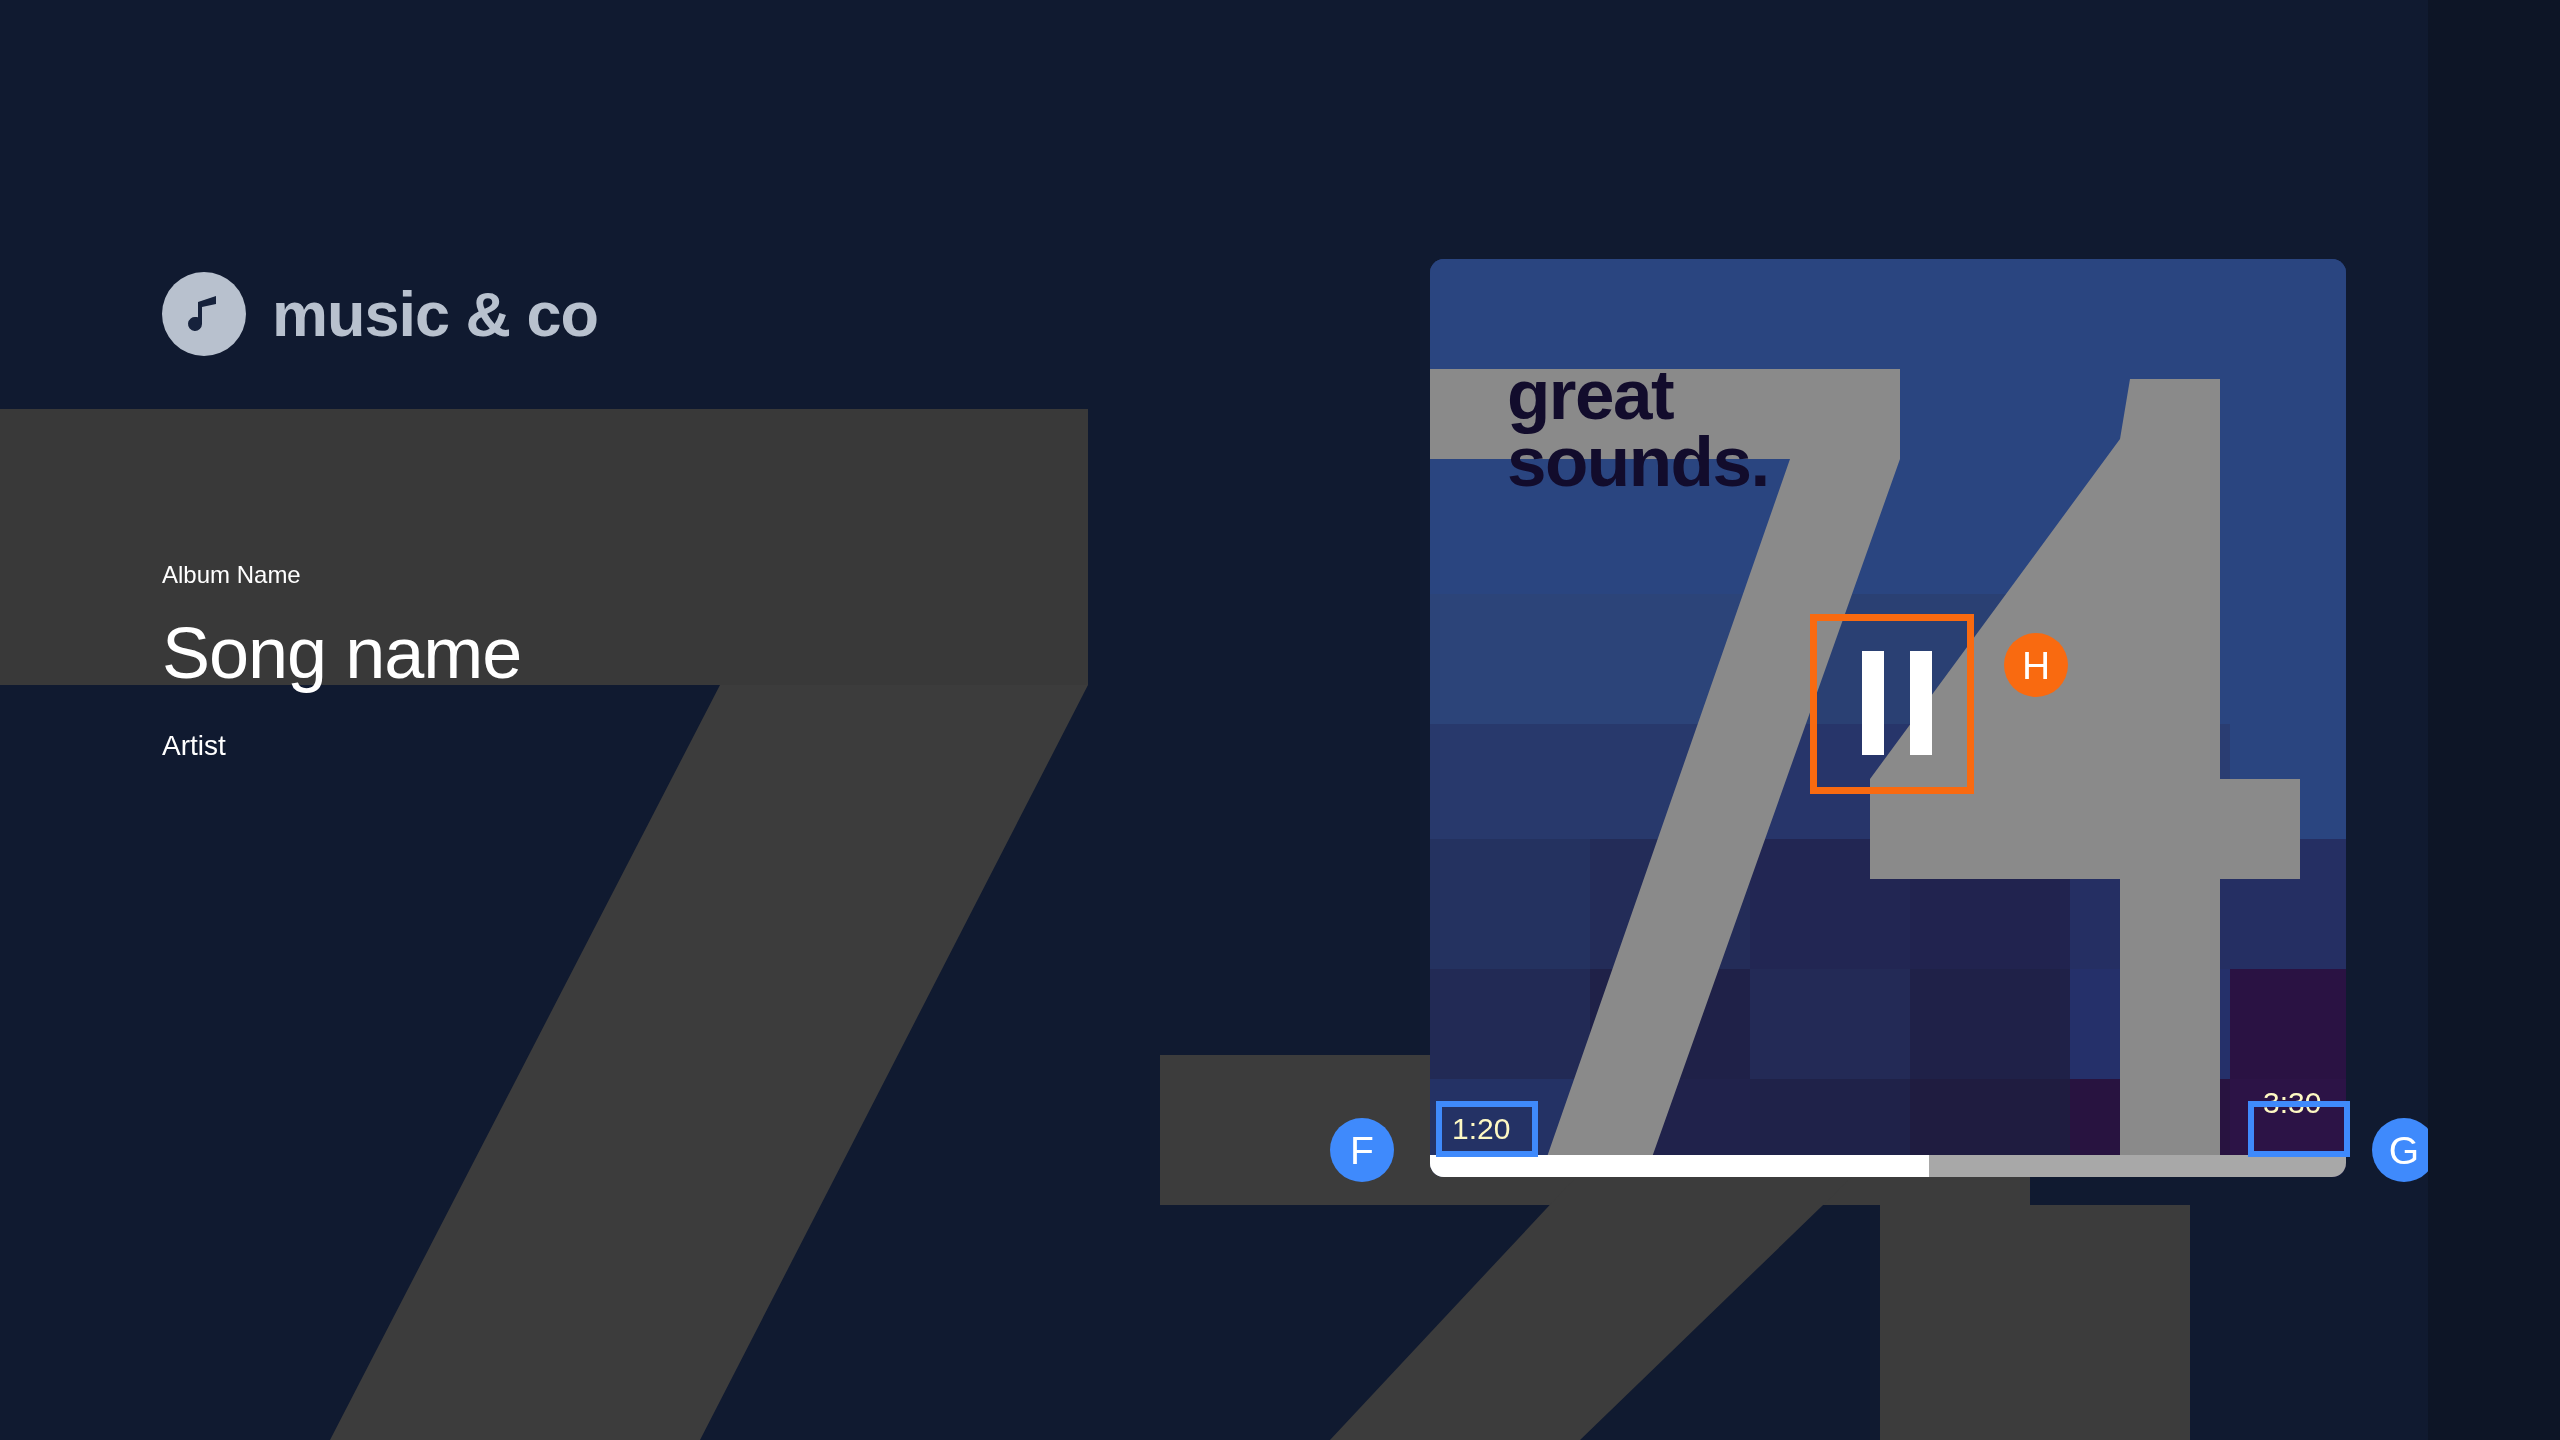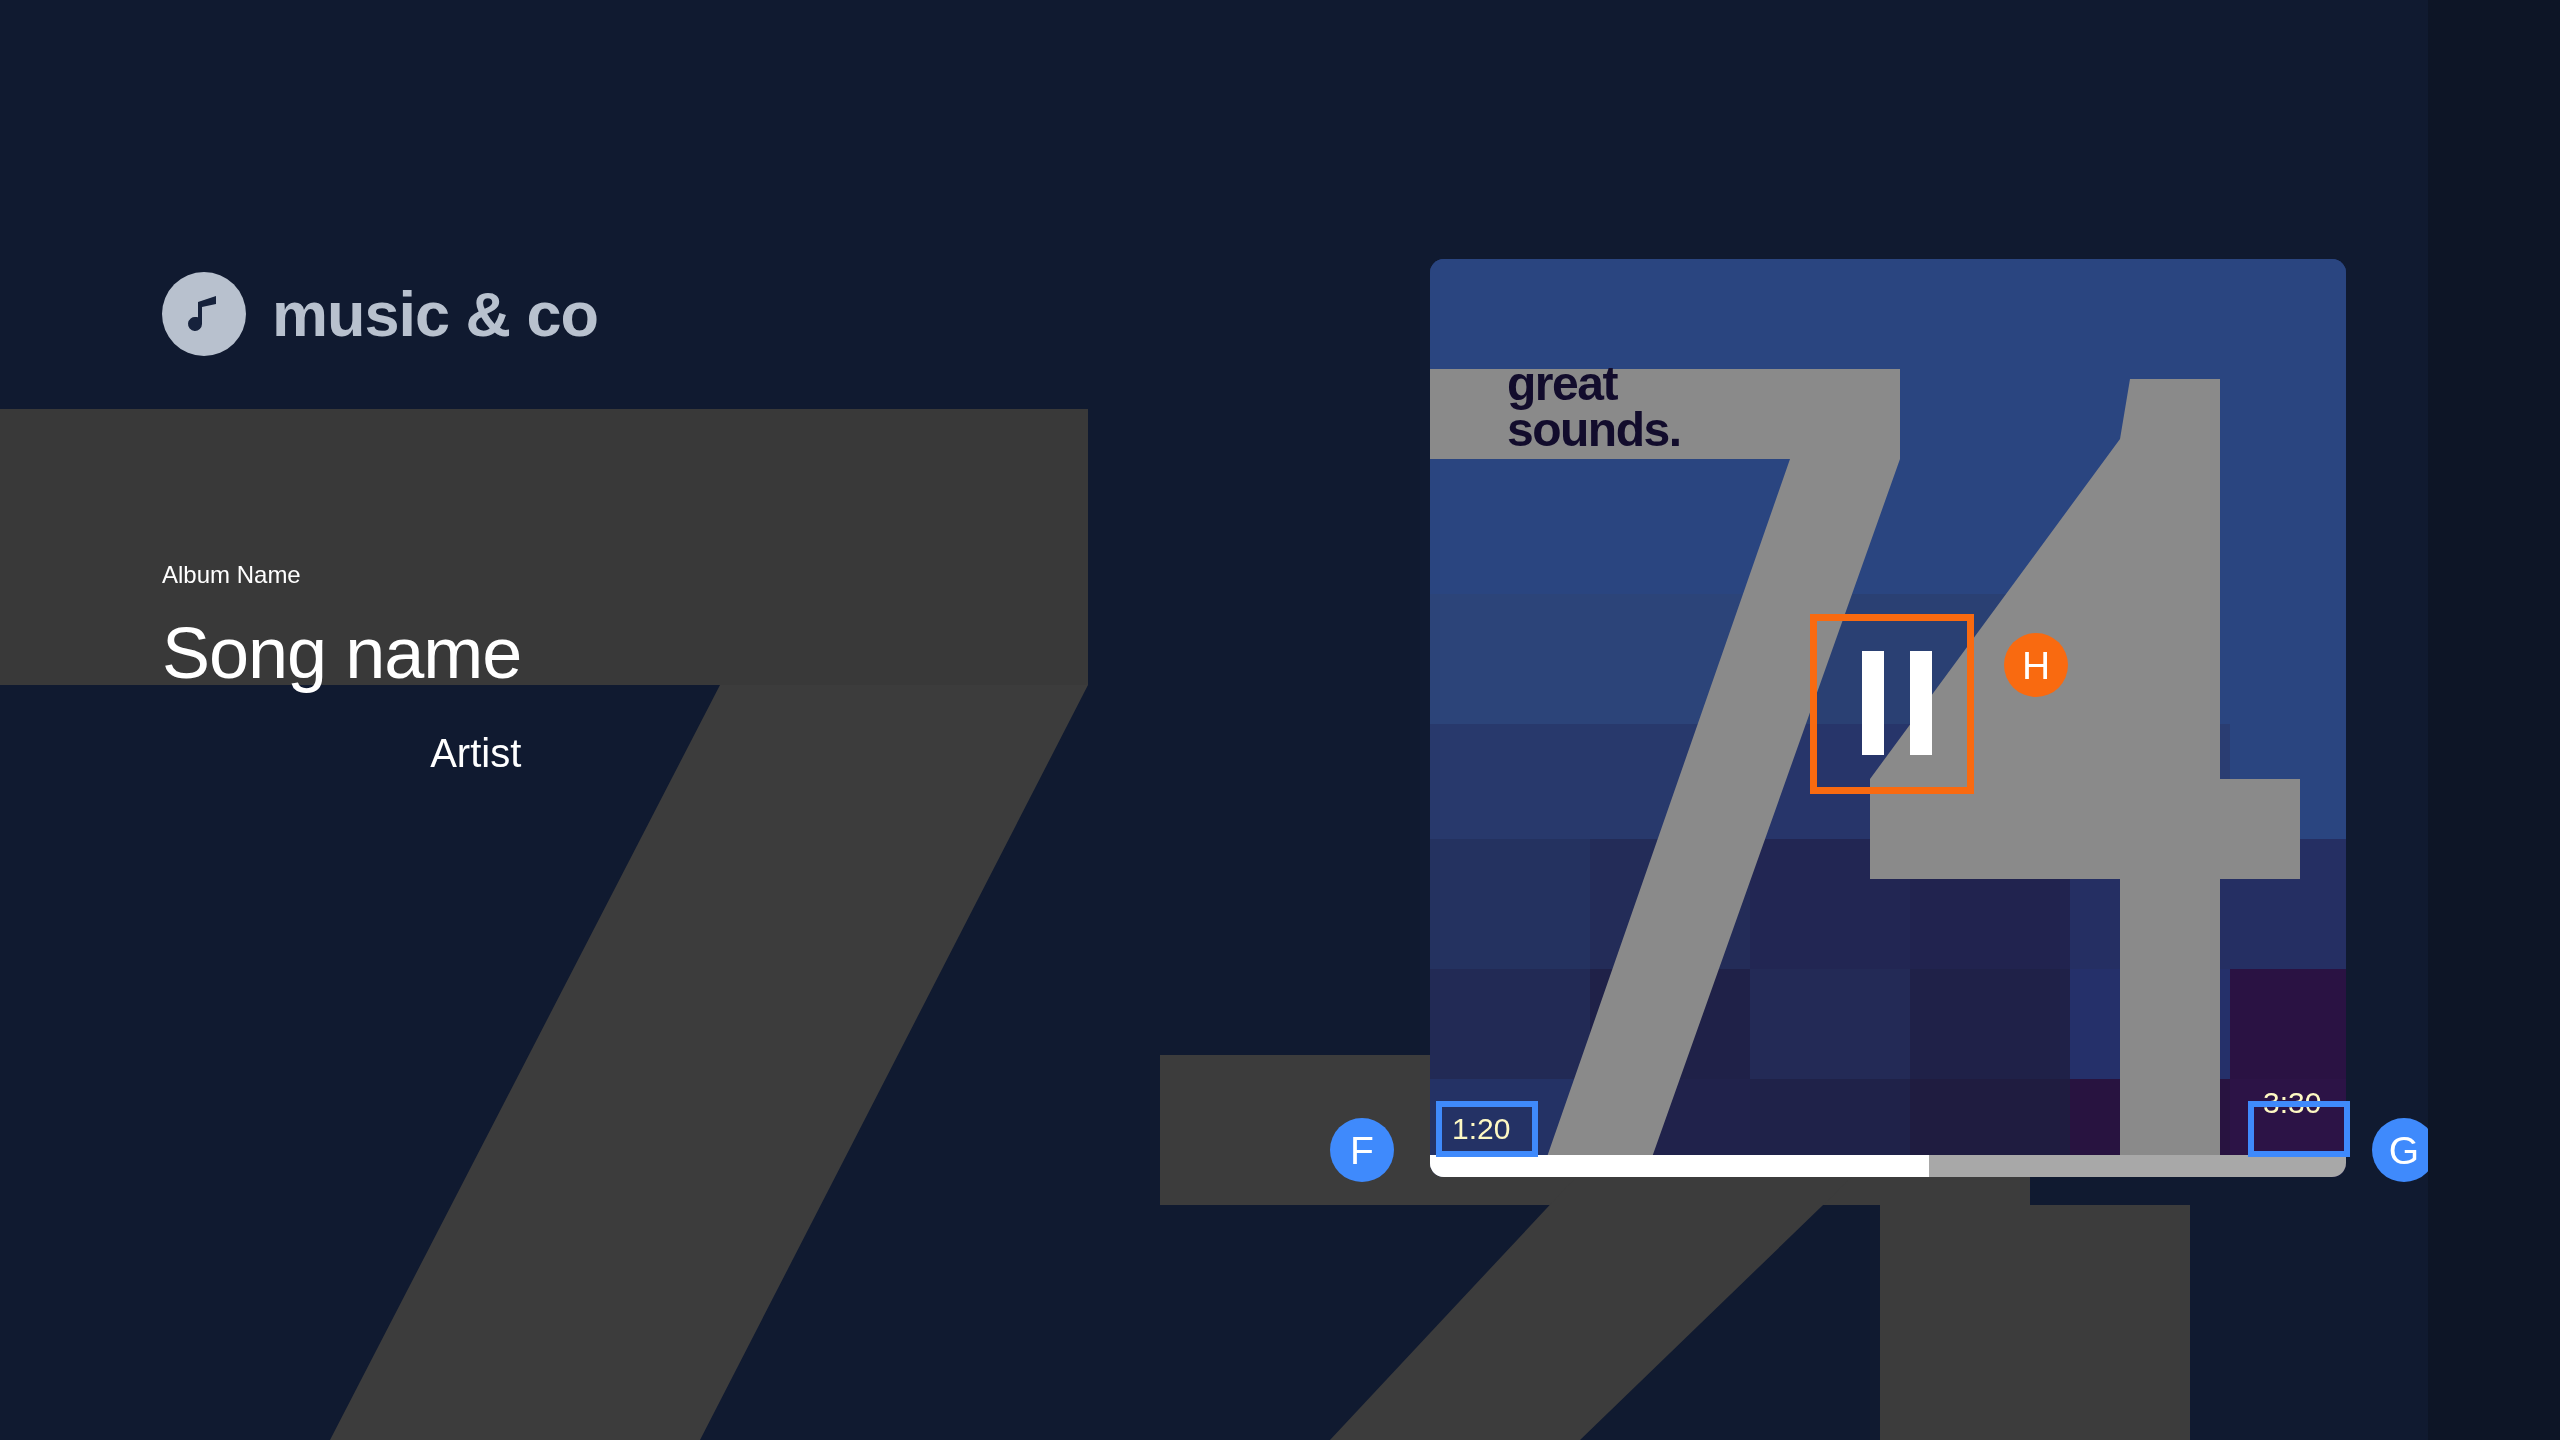--- a/index.html
+++ b/index.html
@@ -80,26 +80,25 @@
   }
   .song-name {
     font-size: 72px;
     color: #ffffff;
     line-height: 1.05;
     margin: 0 0 36px 0;
     white-space: nowrap;
     letter-spacing: -1px;
   }
   .artist-name {
-    font-size: 40px;
+    font-size: 28px;
     color: #ffffff;
     line-height: 1.25;
     margin: 0;
     white-space: nowrap;
-    text-align: right;
   }
 
   
   .album-card {
     position: absolute;
     left: 1430px;
     top: 259px;
     width: 916px;
     height: 918px;
     border-radius: 14px;
@@ -108,21 +107,21 @@
     z-index: 20;
   }
   .card-art {
     position: absolute;
     inset: 0;
   }
   .card-headline {
     position: absolute;
     left: 77px;
     top: 102px;
-    font-size: 48px;
+    font-size: 71px;
     font-weight: bold;
     line-height: 0.95;
     color: #120c2c;
     letter-spacing: -1.5px;
     font-stretch: condensed;
     z-index: 5;
   }
   .card-headline span { display: block; }
 
   

